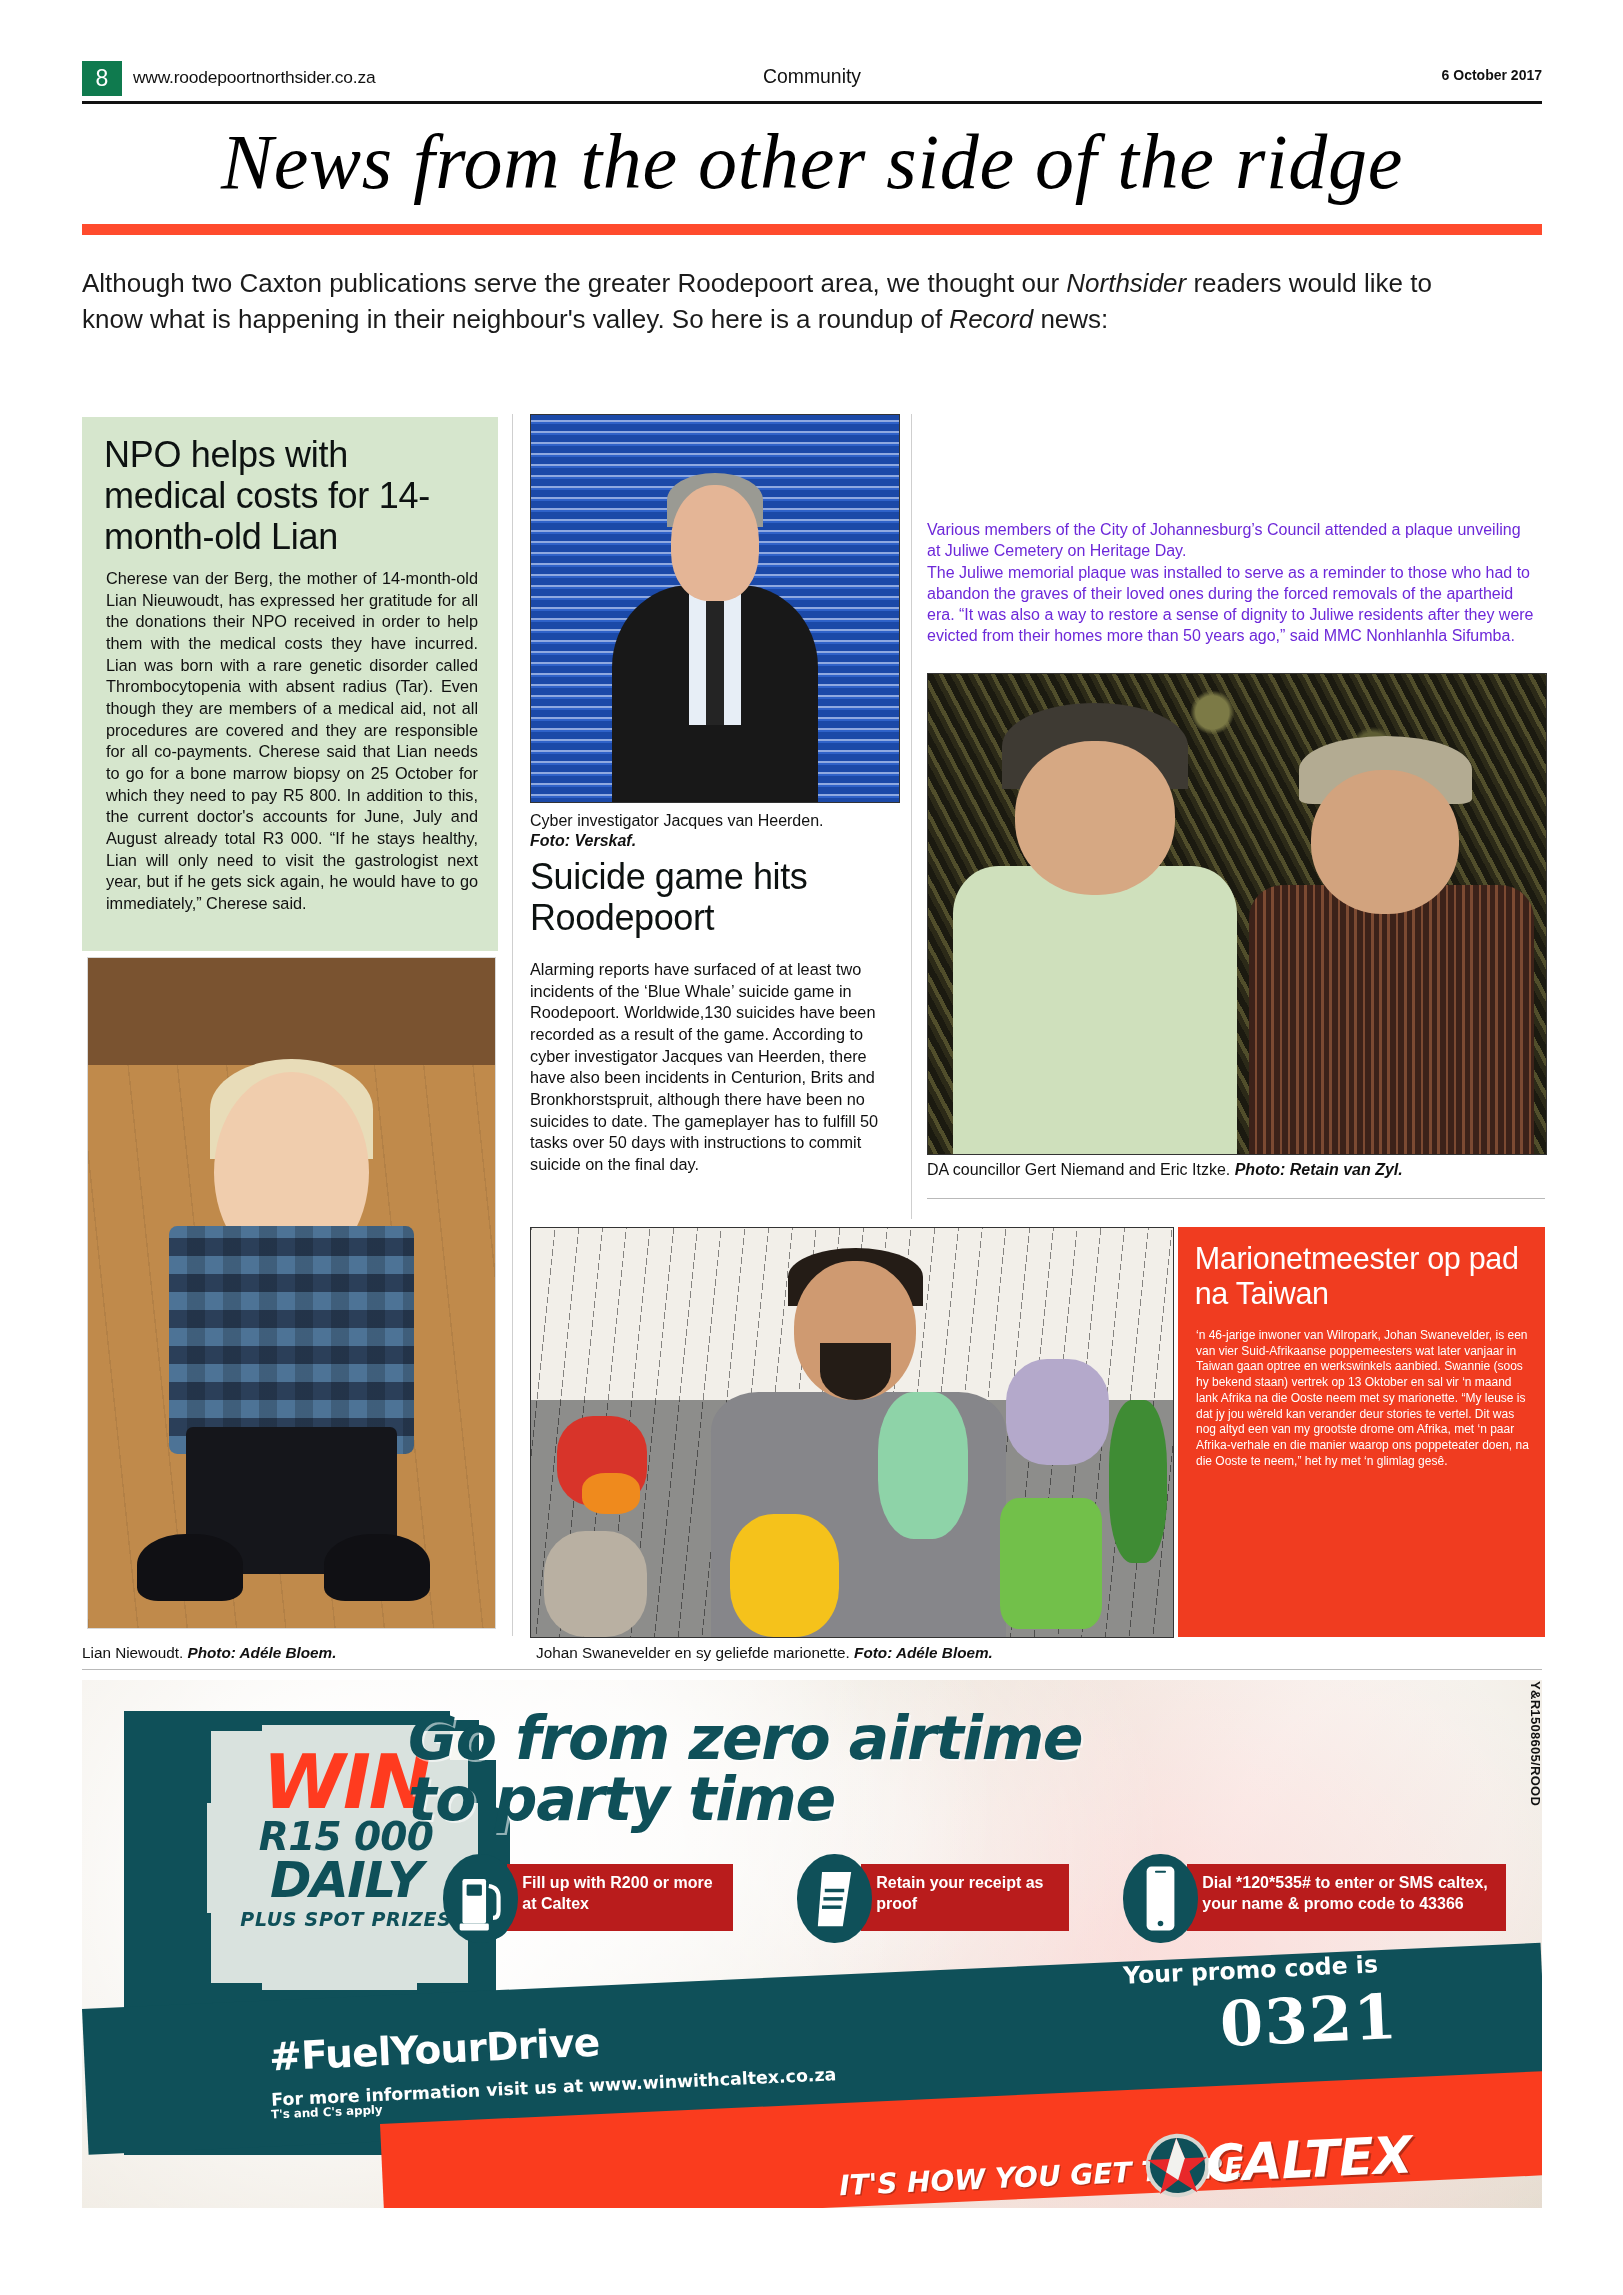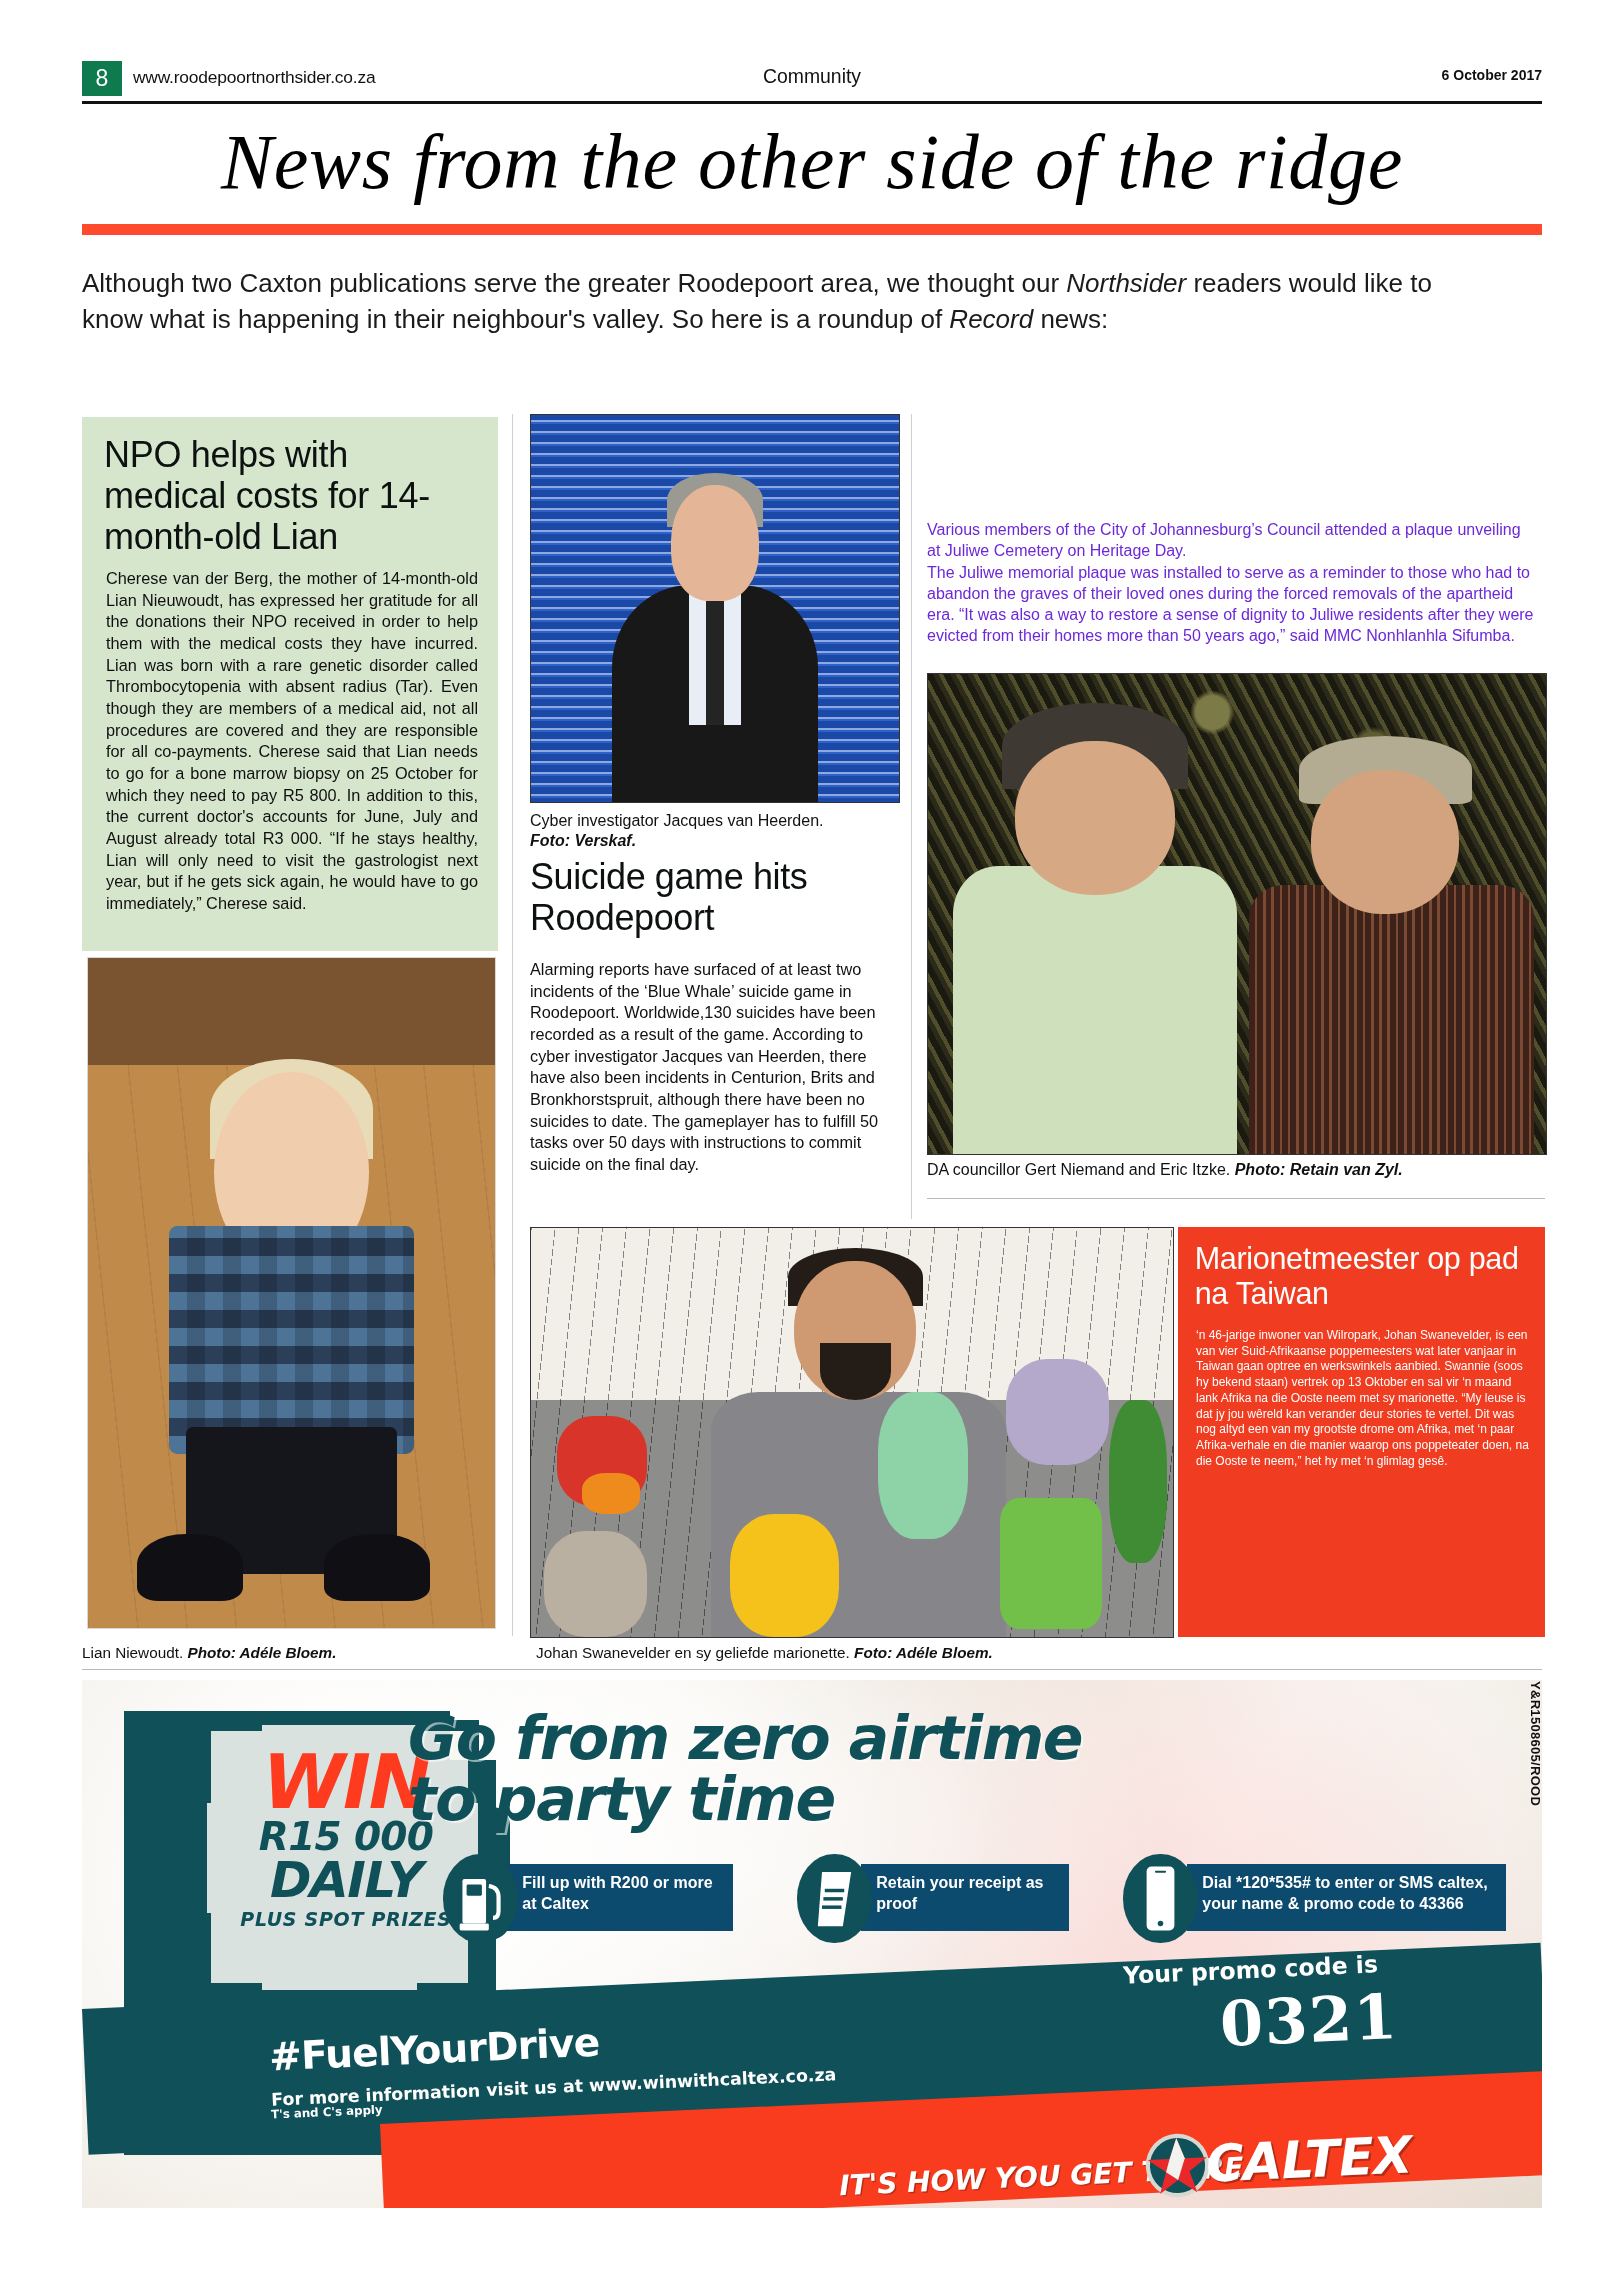--- a/index.html
+++ b/index.html
@@ -85,21 +85,21 @@
   .win-amt{font-size:39px;font-weight:700;color:#0f5059;line-height:1.02;letter-spacing:-0.7px;font-family:"DejaVu Sans",sans-serif;}
   .win-daily{font-size:50px;font-weight:700;color:#0f5059;line-height:.95;letter-spacing:-1.4px;font-family:"DejaVu Sans",sans-serif;}
   .win-plus{font-size:19px;font-weight:700;color:#0f5059;letter-spacing:0.7px;margin-top:4.2px;font-family:"DejaVu Sans",sans-serif;}
   .social{position:absolute;width:51px;height:51px;background:#fff;border-radius:7px;color:#0f5059;
           font-size:30.5px;line-height:51px;text-align:center;font-weight:700;}
   .adhead{position:absolute;left:326px;top:28px;width:833px;font-size:60px;font-weight:700;
           color:#0f5059;line-height:1.02;letter-spacing:-1.4px;font-style:italic;
           text-shadow:2.1px 2.1px 0 rgba(255,255,255,.55);font-family:"DejaVu Sans",sans-serif;}
   .step{position:absolute;height:83px;}
   .step-circle{position:absolute;left:0;top:0;width:75px;height:89px;background:#0f5059;border-radius:37px/44px;}
-  .step-label{position:absolute;top:9.7px;height:67px;background:#0c4a6e;color:#fff;
+  .step-label{position:absolute;top:9.7px;height:67px;background:#b91c1c;color:#fff;
               font-size:16px;font-weight:700;line-height:1.33;padding:8.3px 11px 0 15.3px;box-sizing:border-box;}
   .greenband{position:absolute;left:0;top:329px;width:1460px;height:146px;background:#0f5059;
              transform:rotate(-2.6deg);transform-origin:left top;}
   .redband{position:absolute;left:298px;top:444px;width:1222px;height:104px;background:#fa3c1e;
            transform:rotate(-2.6deg);transform-origin:left top;}
   .fuelhash{position:absolute;left:187px;top:347px;font-size:39px;font-weight:700;color:#fff;
             transform:rotate(-2.6deg);letter-spacing:-0.7px;font-family:"DejaVu Sans",sans-serif;}
   .fuelmore{position:absolute;left:189px;top:397px;font-size:17.4px;font-weight:700;color:#fff;
             transform:rotate(-2.6deg);font-family:"DejaVu Sans",sans-serif;}
   .fuelterms{position:absolute;left:189px;top:425px;font-size:11.8px;font-weight:700;color:#fff;

